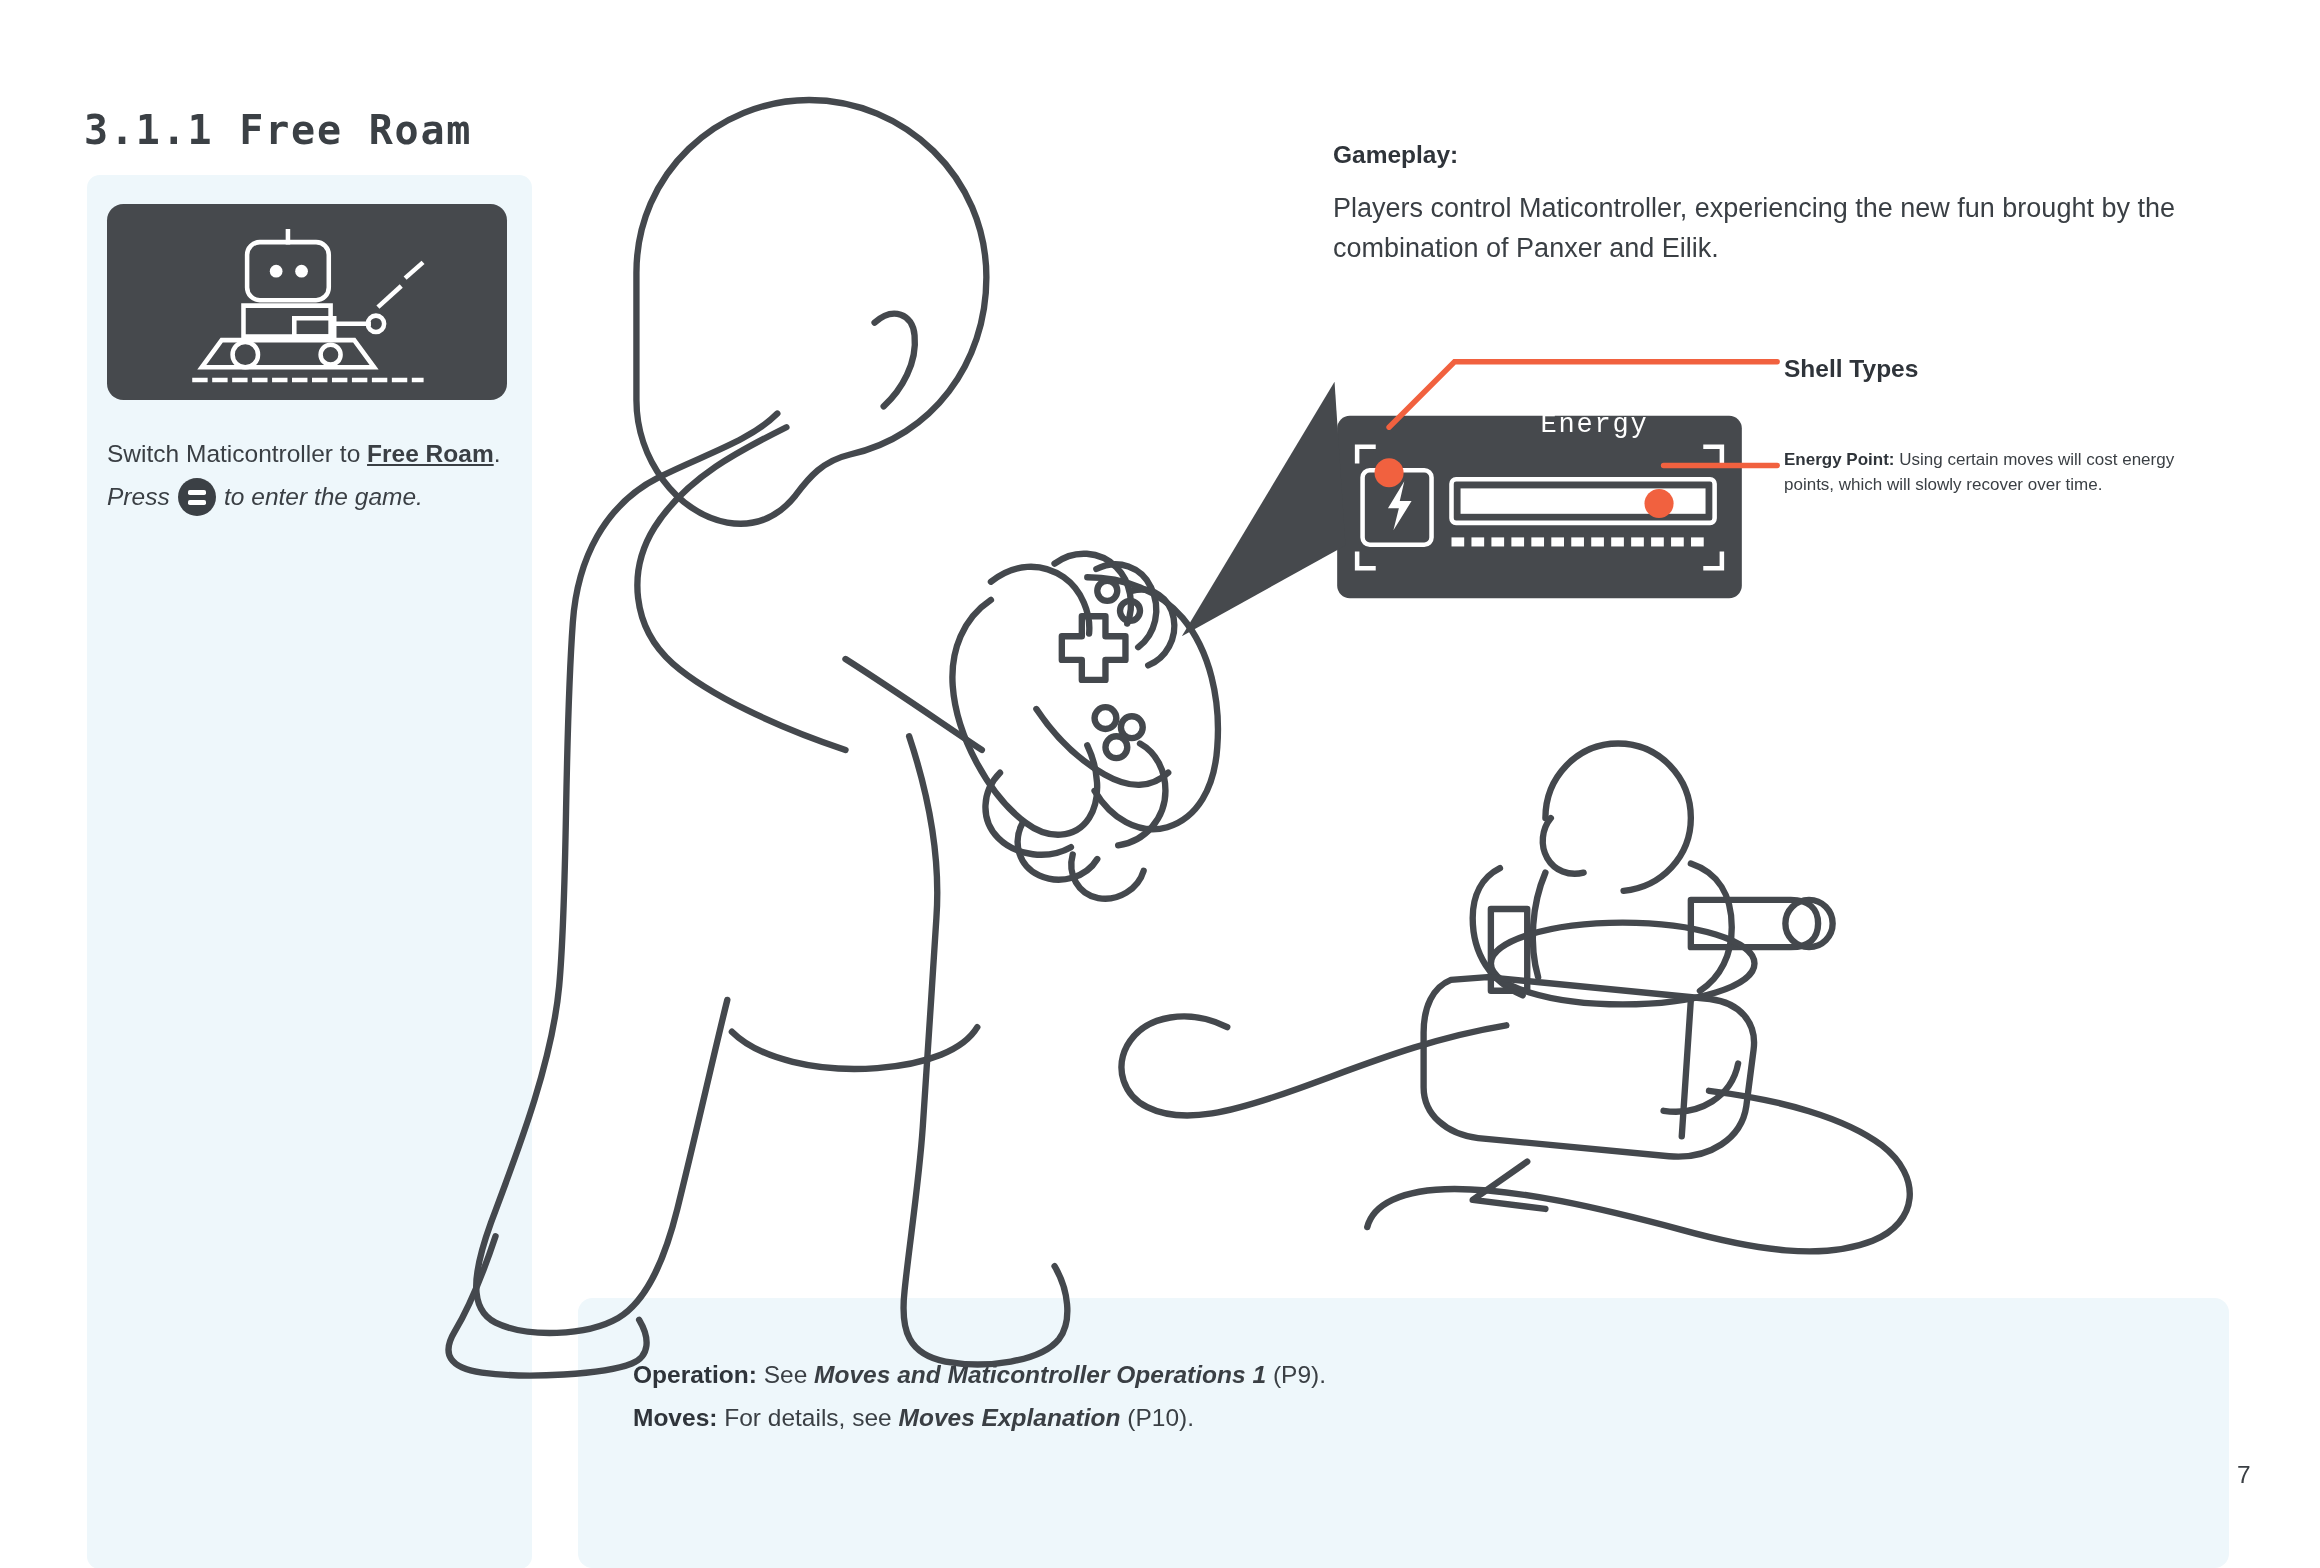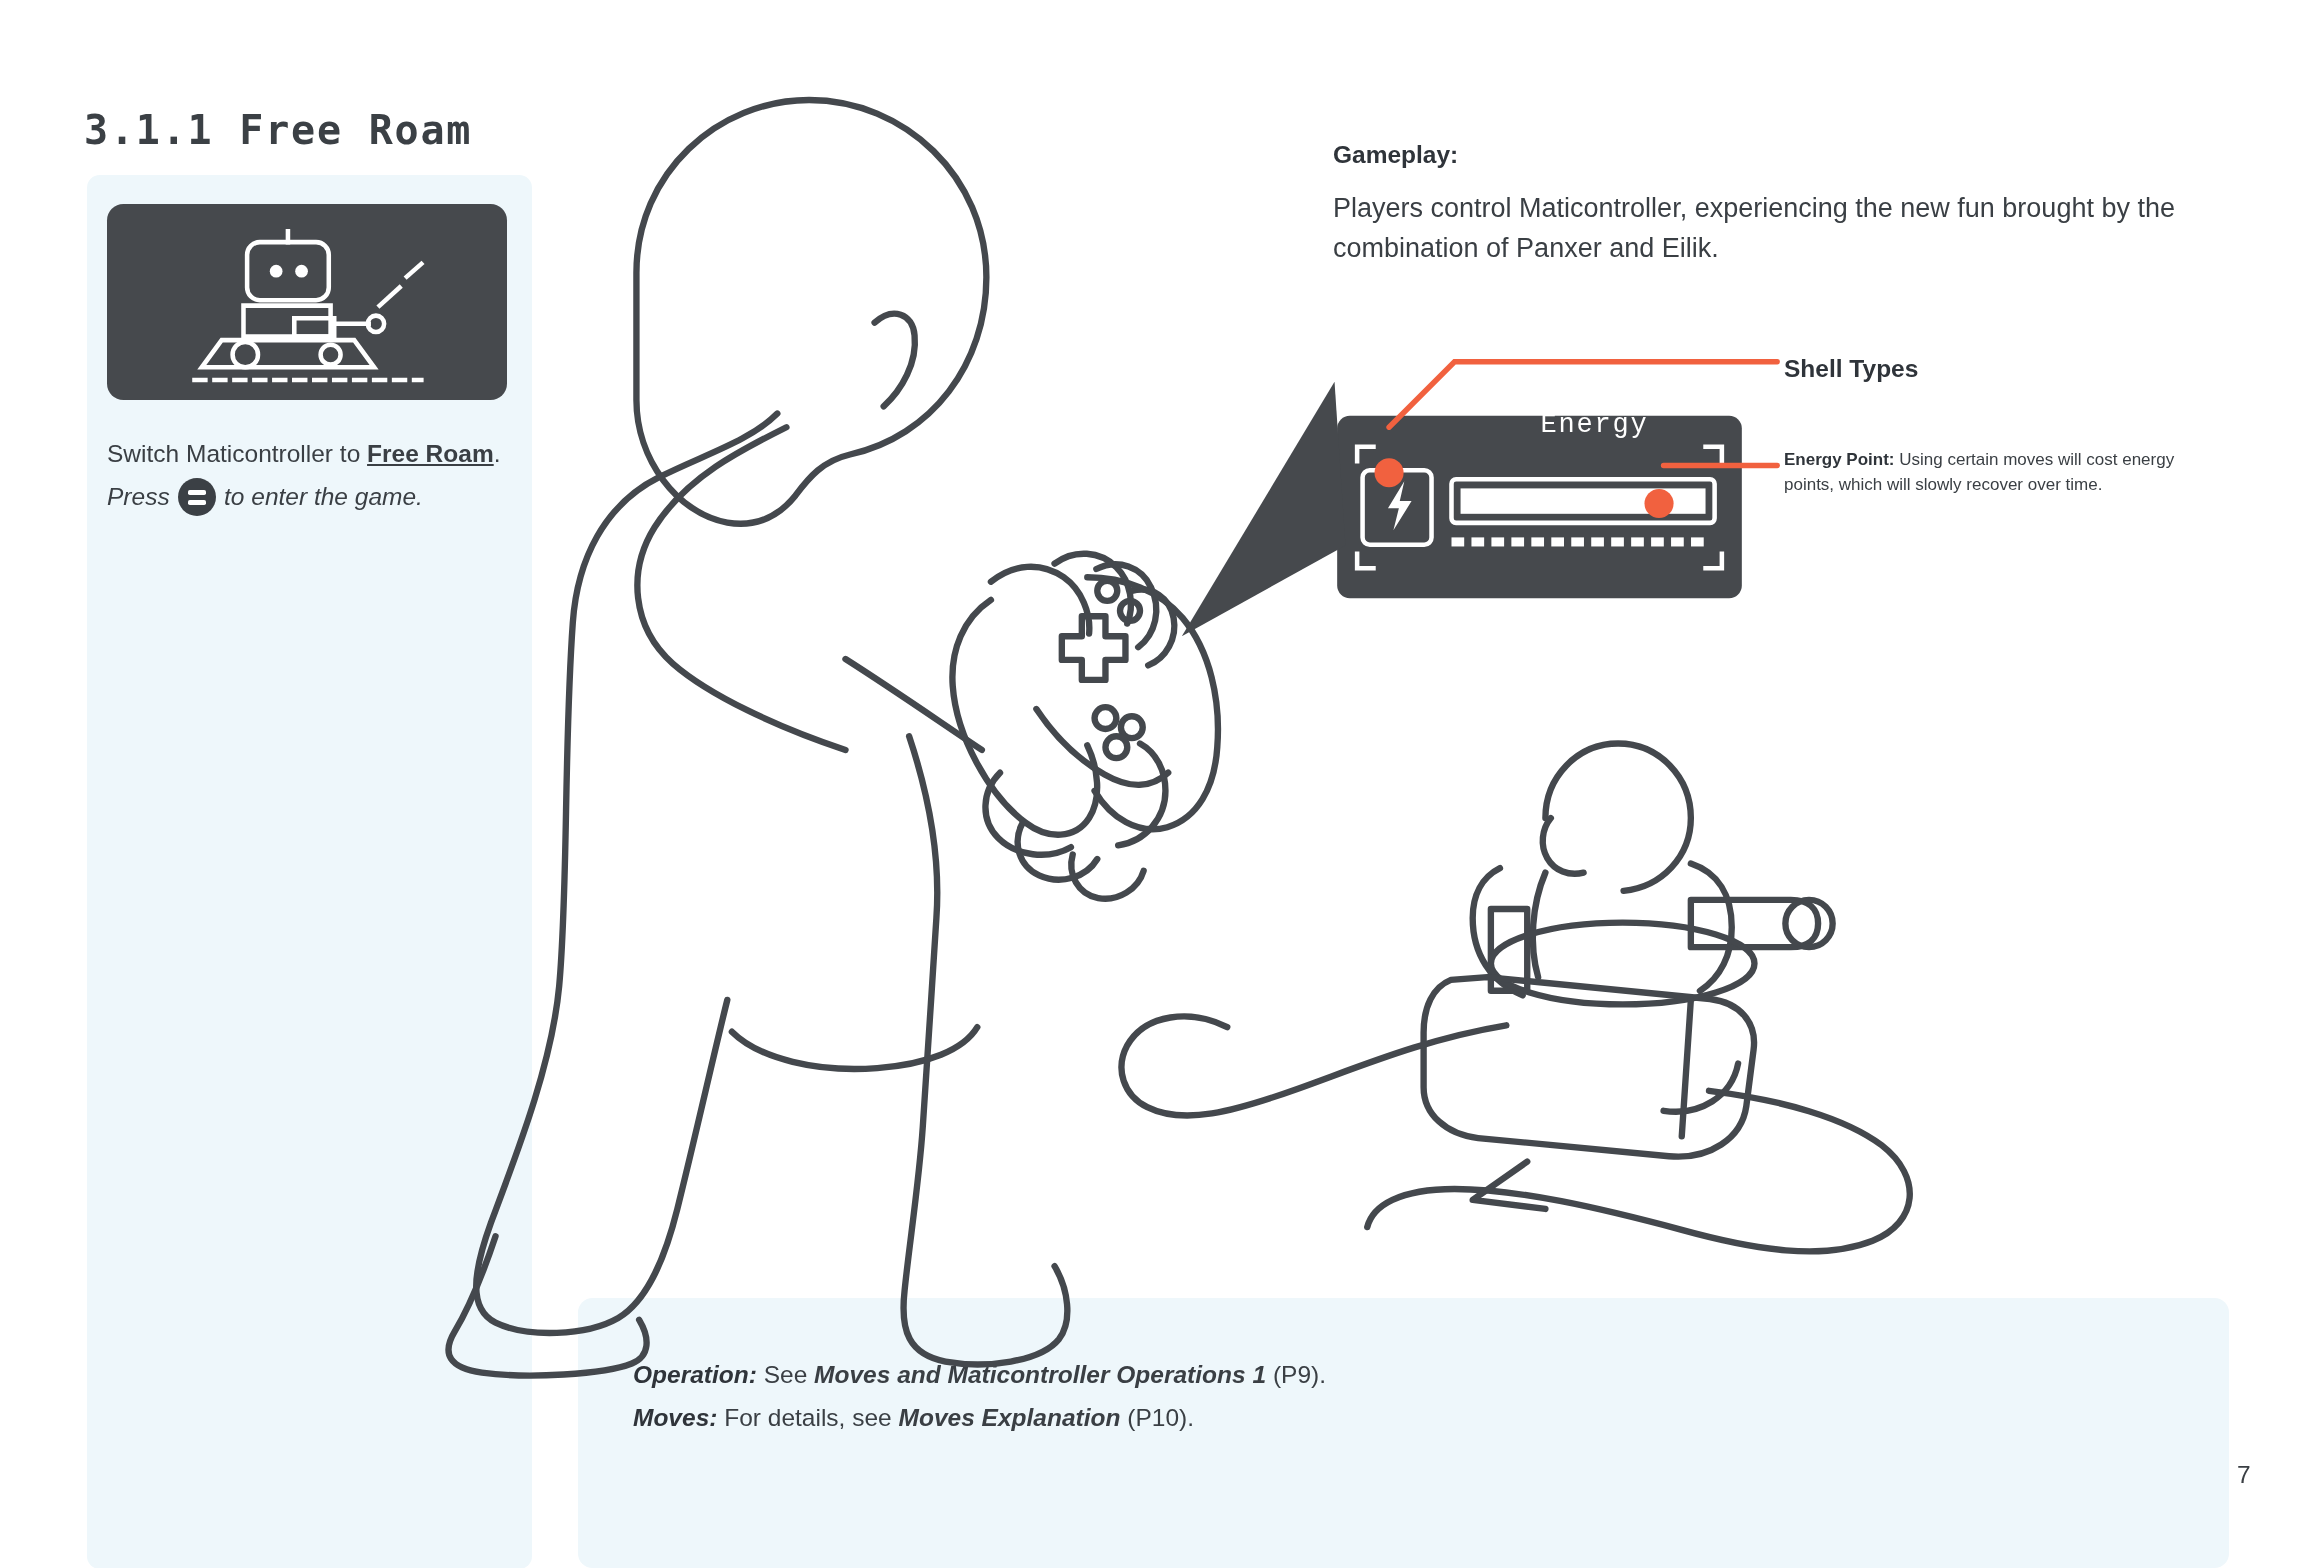--- a/index.html
+++ b/index.html
@@ -160,21 +160,21 @@
     border-radius: 14.5px;
   }
   #note-lines {
     position: absolute;
     left: 55px;
     top: 56px;
     font-size: 24.5px;
     line-height: 1.75;
     color: #3a3f44;
   }
-  #note-lines b { color: #2f343a; font-style: italic; }
+  #note-lines b { color: #2f343a; }
   #note-lines i { font-weight: 700; font-style: italic; }
 
   #page-number {
     position: absolute;
     left: 2237px;
     top: 1461px;
     font-size: 24.5px;
     color: #3a3f44;
   }
 

